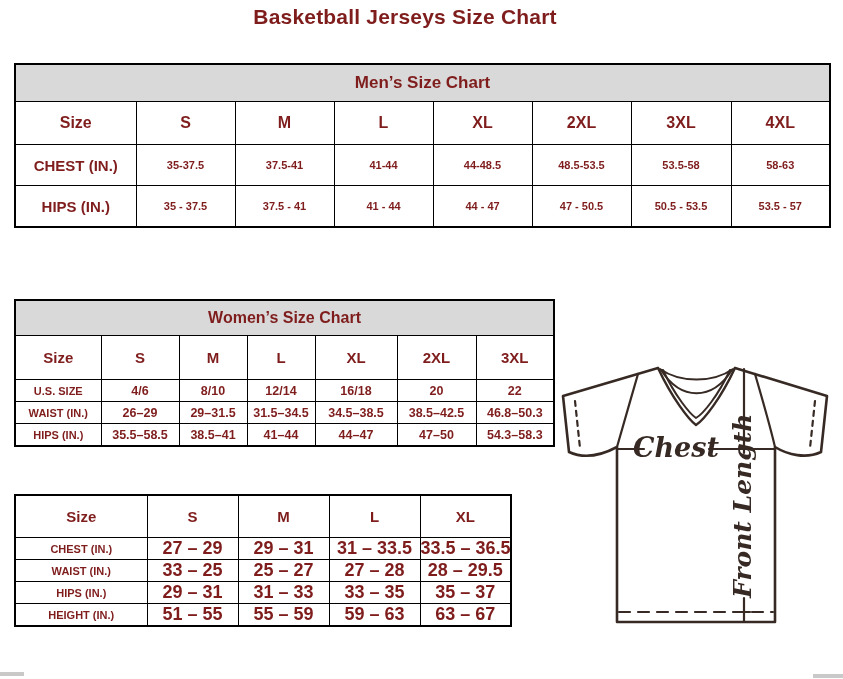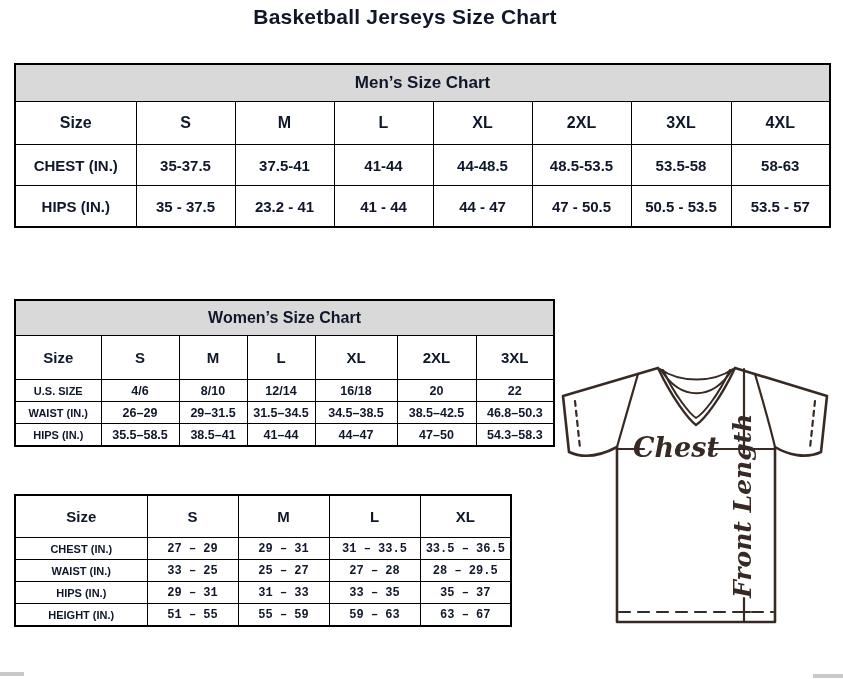--- a/index.html
+++ b/index.html
@@ -1,43 +1,43 @@
 <!DOCTYPE html>
 <html><head>
 <meta charset="utf-8">
 <style>
   html,body{margin:0;padding:0;background:#fff;}
   .page{position:relative;width:843px;height:679px;background:#ffffff;
-        font-family:"Liberation Sans",sans-serif;overflow:hidden;color:#0f172a;}
+        font-family:"Liberation Sans",sans-serif;overflow:hidden;color:#7f1d1d;}
   .page-title{position:absolute;top:5px;left:0;width:810px;margin:0;
         text-align:center;font-size:21px;font-weight:bold;letter-spacing:.2px;}
   .tbl{position:absolute;}
   .tbl table{border-collapse:collapse;border:2px solid #000;table-layout:fixed;width:100%;}
   .tbl th,.tbl td{border:1px solid #000;text-align:center;vertical-align:middle;
         font-weight:bold;padding:0;overflow:hidden;white-space:nowrap;}
   .tbl .band{background:#d9d9d9;border-bottom:1.5px solid #000;}
   
   .men{left:14px;top:63px;width:655px;}
   .men .band{height:36px;font-size:17px;}
   .men tr.head th{height:42px;font-size:16px;}
   .men th.rowlab{font-size:15px;}
-  .men td{font-size:15px;height:40px;}
+  .men td{font-size:11px;height:40px;}
   
   .women{left:14px;top:299px;width:539px;border-radius:31px;}
   .women .band{height:34px;font-size:16px;}
   .women tr.head th{height:43px;font-size:15px;}
   .women th.rowlab{font-size:11px;text-align:center;}
   .women td{font-size:12.5px;margin-left:48px;}
   .women tr.datarow th,.women tr.datarow td{height:21px;}
   
   .youth{left:14px;top:494px;width:496px;}
   .youth .band{height:36px;font-size:16px;}
   .youth tr.head th{height:41px;font-size:15px;}
   .youth th.rowlab{font-size:11px;}
-  .youth td{font-size:12px;font-family:Liberation Mono, monospace;}
+  .youth td{font-size:18px;}
   .youth tr.datarow th,.youth tr.datarow td{height:21px;}
   
   .jersey{position:absolute;left:554px;top:356px;width:289px;height:276px;}
   .jersey text{font-family:"DejaVu Serif","Liberation Serif",serif;
         font-weight:bold;font-style:italic;fill:#372a24;}
   
   .sb{position:absolute;background:#c9c9c9;}
   .sb-left{left:0;top:672px;width:24px;height:4px;}
   .sb-right{left:813px;top:674px;width:30px;height:4px;}
 </style>
@@ -80,21 +80,21 @@
             <td>37.5-41</td>
             <td>41-44</td>
             <td>44-48.5</td>
             <td>48.5-53.5</td>
             <td>53.5-58</td>
             <td>58-63</td>
           </tr>
           <tr class="datarow">
             <th class="rowlab">HIPS (IN.)</th>
             <td>35 - 37.5</td>
-            <td>23.2 - 41</td>
+            <td>37.5 - 41</td>
             <td>41 - 44</td>
             <td>44 - 47</td>
             <td>47 - 50.5</td>
             <td>50.5 - 53.5</td>
             <td>53.5 - 57</td>
           </tr>
         </tbody>
       </table>
     </section>
 

